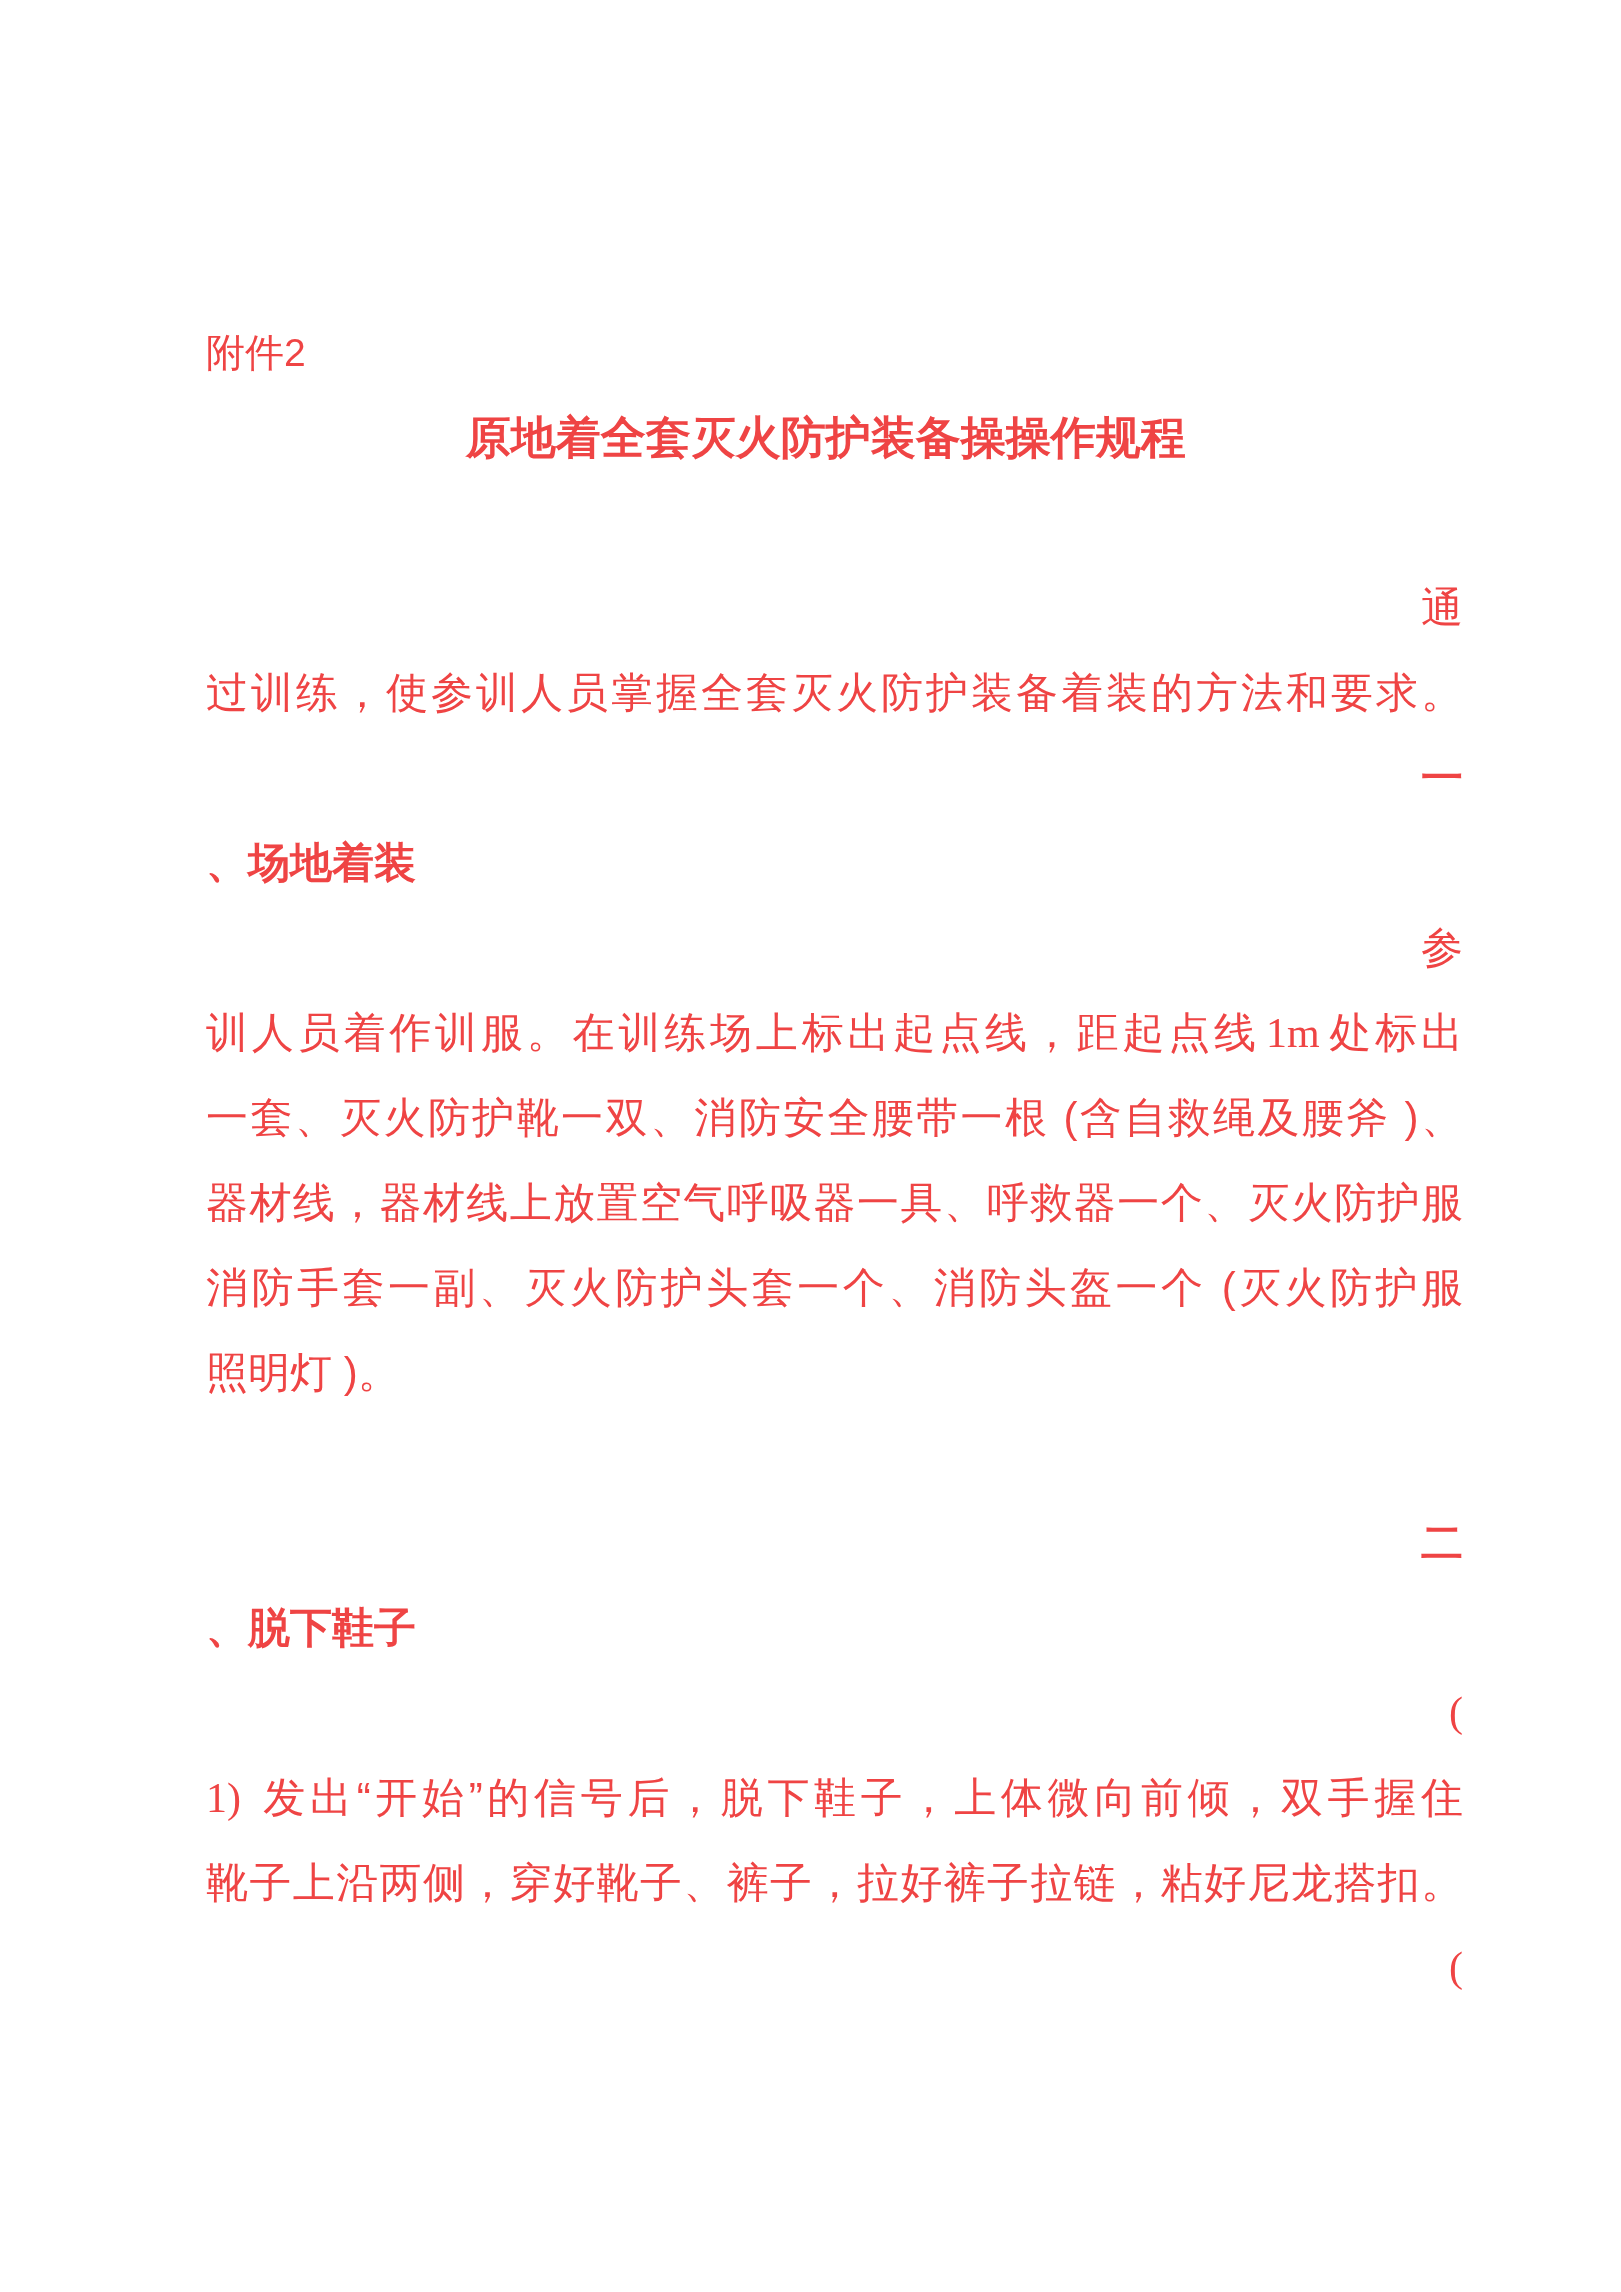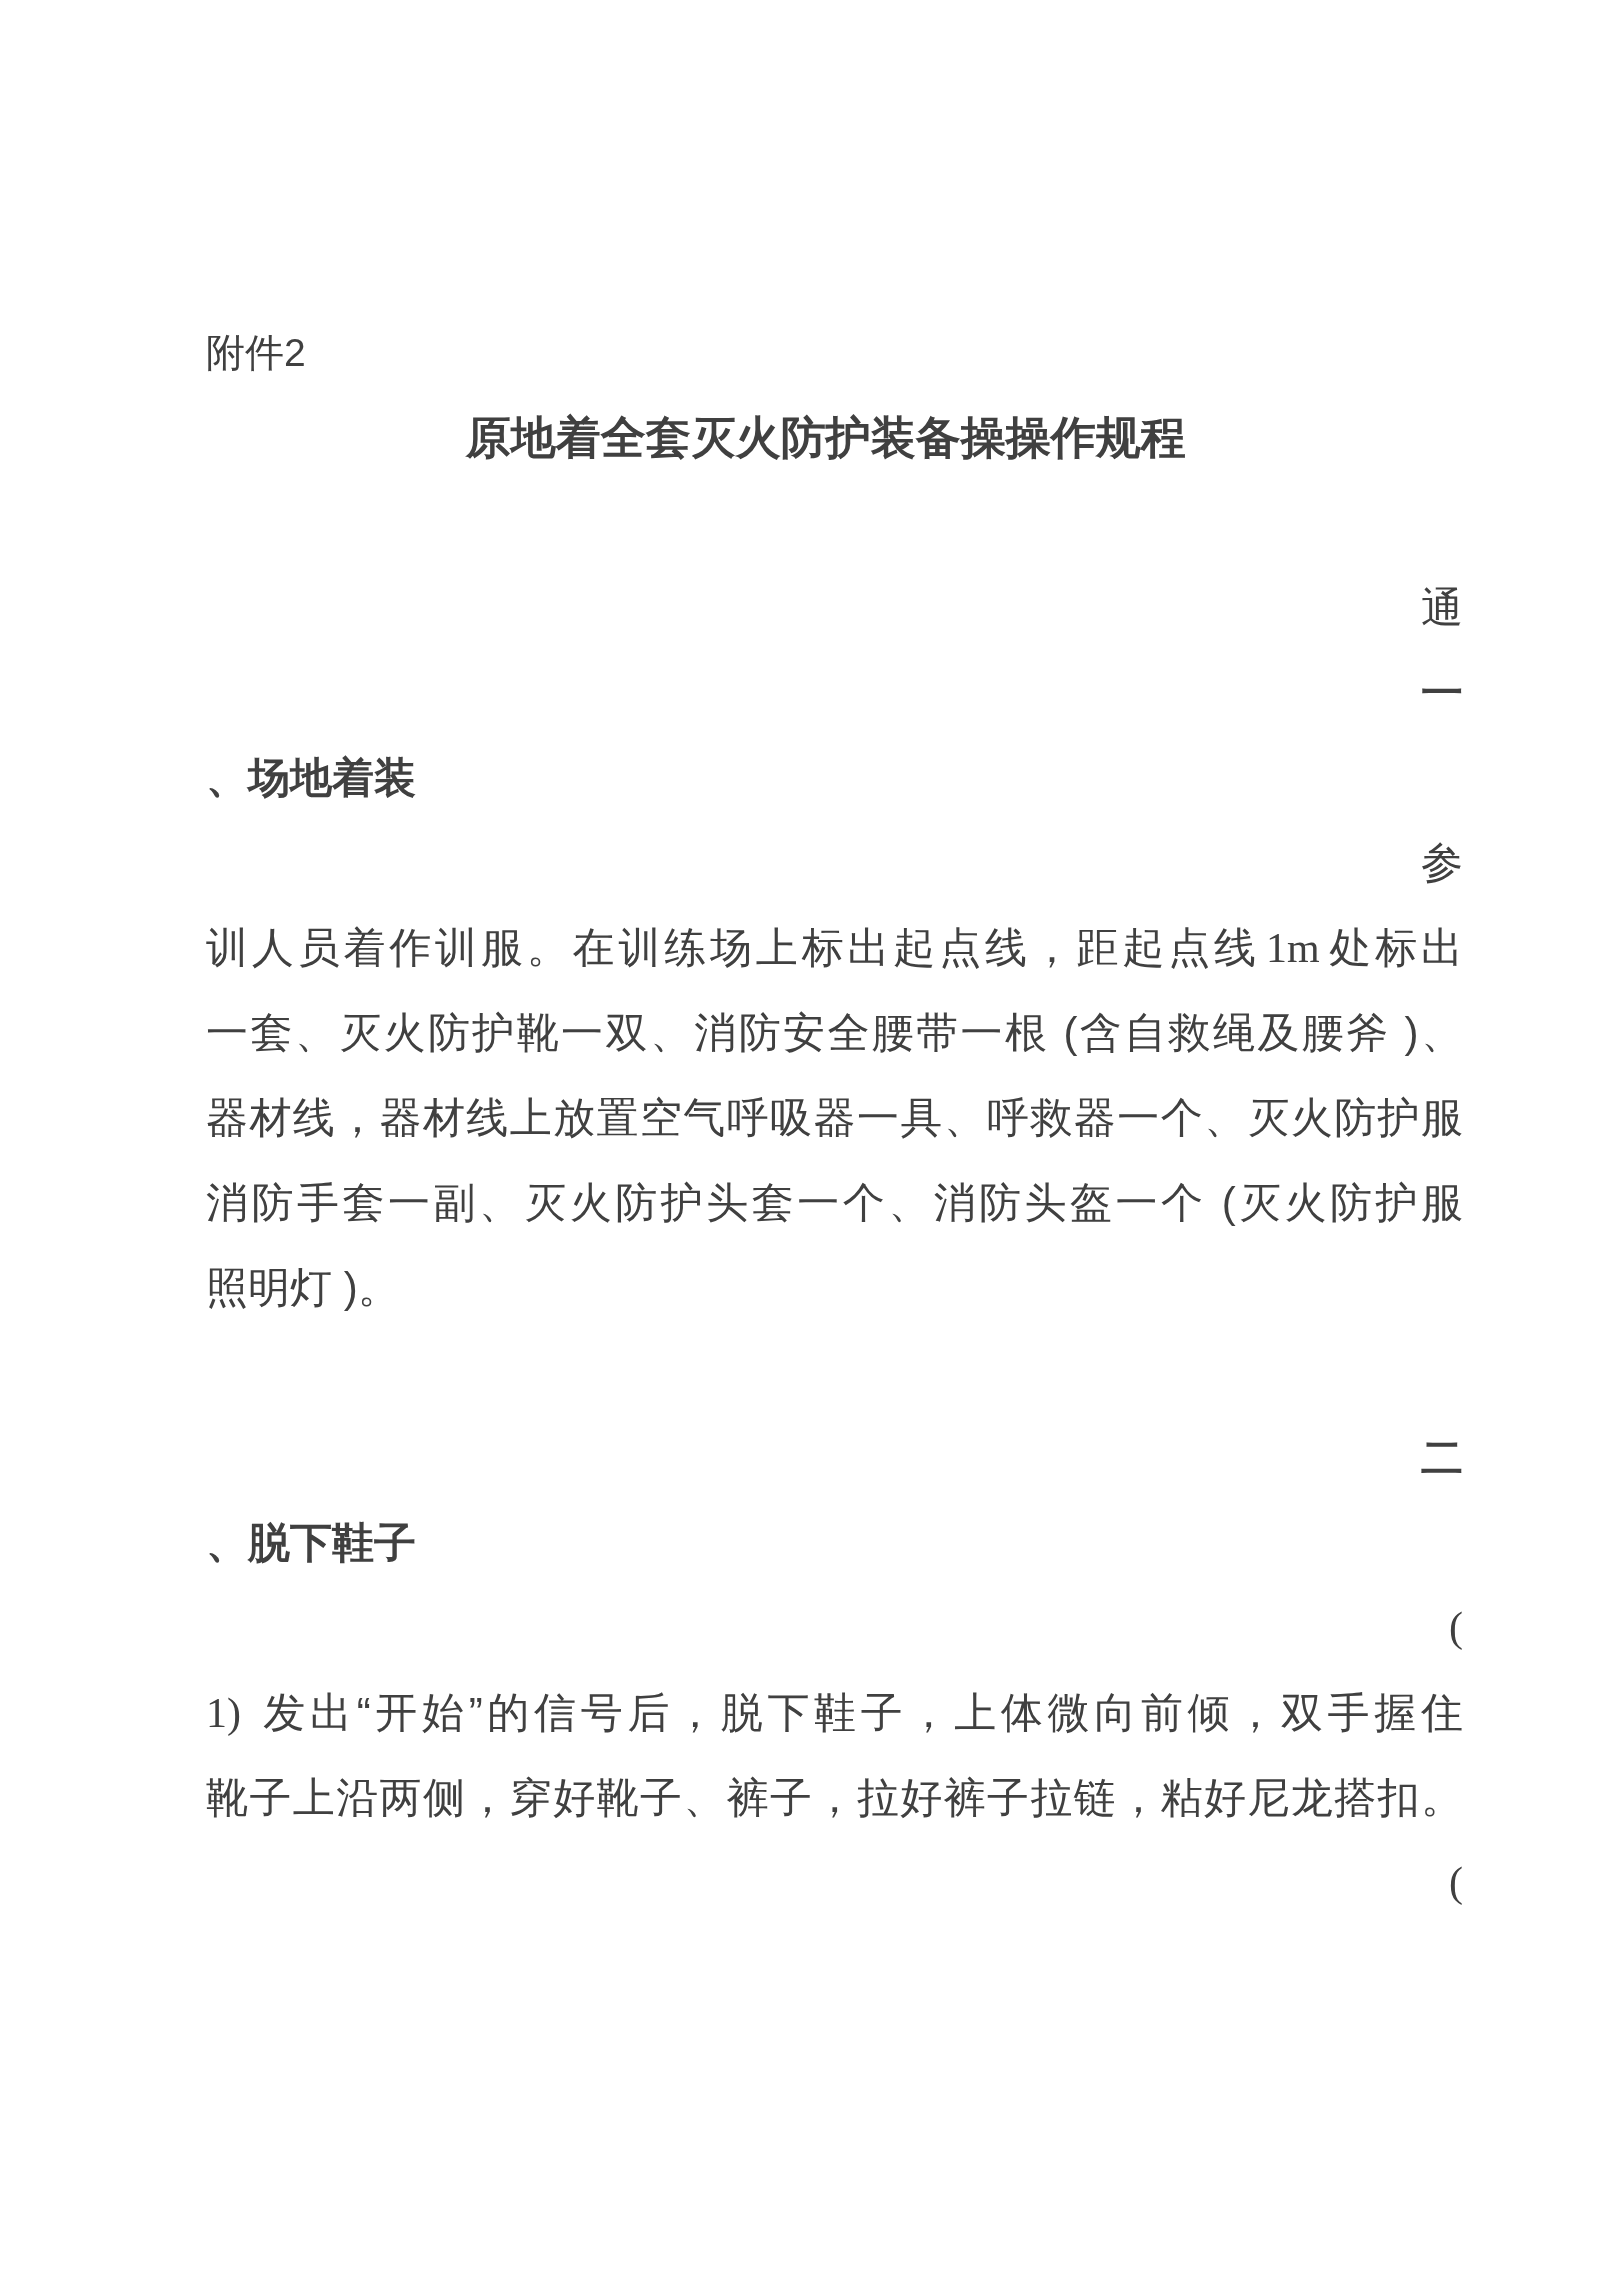--- a/index.html
+++ b/index.html
@@ -3,21 +3,21 @@
 <meta charset="utf-8">
 <style>
   html,body{margin:0;padding:0;background:#e9e9e9;}
   .page{
     position:relative;
     width:1621px;height:2293px;
     background:#ffffff;
     margin:0 auto;
     overflow:hidden;
     font-family:"Liberation Sans","DejaVu Sans",sans-serif;
-    color:#404040;
+    color:#ef4444;
   }
   .content{
     position:absolute;
     top:310px;left:206px;width:1257px;
   }
   .line{
     height:85px;line-height:85px;
     font-size:42px;
     white-space:nowrap;
   }
@@ -47,20 +47,21 @@
   <div class="content">
 
     <div class="line attachment">附件2</div>
 
     <div class="line title">原地着全套灭火防护装备操操作规程</div>
 
     <div class="spacer"></div>
 
     <div class="line r">通</div>
 
+    <div class="line j">过训练，使参训人员掌握全套灭火防护装备着装的方法和要求。</div>
 
     <div class="line r b">一</div>
 
     <div class="line b">、场地着装</div>
 
     <div class="line r">参</div>
 
     <div class="line j"><span>训人员着作训服。在训练场上标出起点线，距起点线</span><span class="serif measure">1m</span><span>处标出</span></div>
 
     <div class="line j">一套、灭火防护靴一双、消防安全腰带一根 (含自救绳及腰斧 )、</div>

